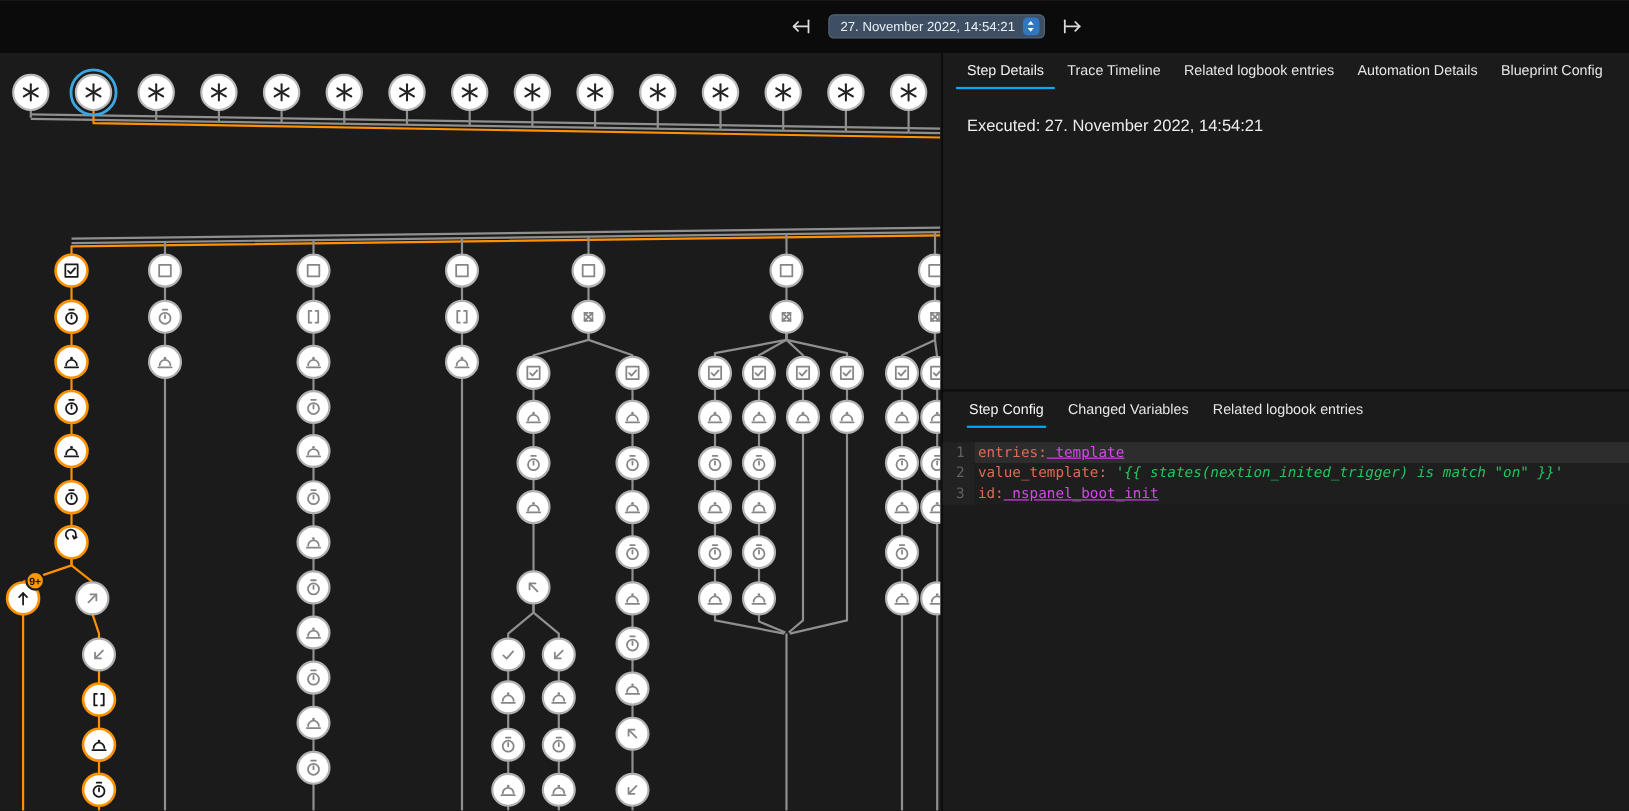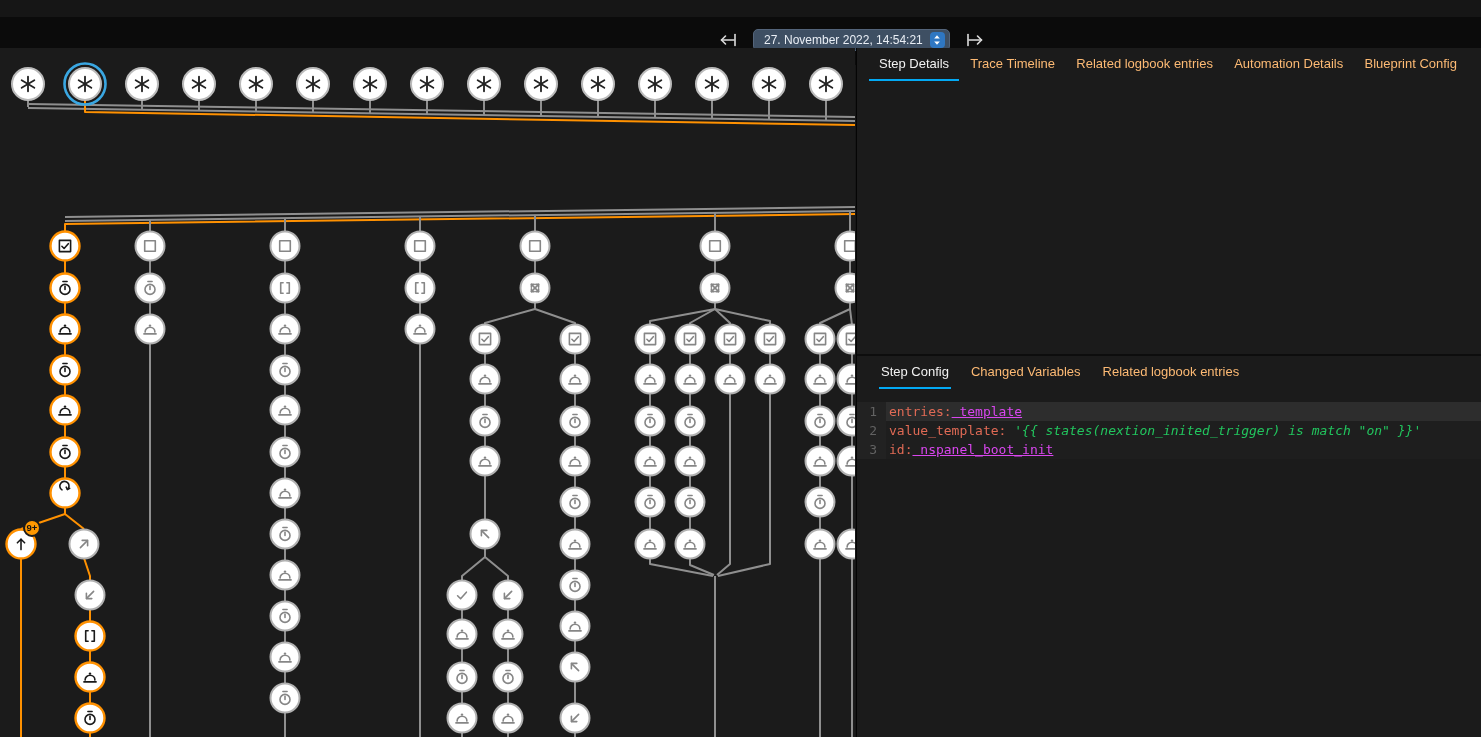--- a/index.html
+++ b/index.html
@@ -1,17 +1,17 @@
 <!DOCTYPE html>
 <html><head>
 <meta charset="utf-8">
 <style>
   html,body{margin:0;padding:0;width:1481px;height:737px;overflow:hidden;background:#161616;
     font-family:"Liberation Sans",sans-serif;-webkit-font-smoothing:antialiased;}
-  .topbar{position:absolute;top:17px;left:0;width:1481px;height:48px;background:#0b0b0b;}
+  .topbar{position:absolute;top:1px;left:0;width:1481px;height:48px;background:#0b0b0b;}
   .trav{position:absolute;left:716px;top:11px;display:flex;align-items:center;gap:13px;}
   .navbtn{background:none;border:none;padding:0;width:24px;height:24px;color:#dcdcdc;cursor:pointer;display:flex;align-items:center;justify-content:center;}
   .pill{display:flex;align-items:center;gap:7px;background:#3e4f63;border:1px solid #53647a;border-radius:5px;
     padding:2px 4px 2px 10px;cursor:pointer;}
   .pill-text{font-size:12px;color:#e9eef5;white-space:nowrap;}
   .stepper{width:15px;height:16px;background:#2f77c2;border-radius:4px;display:flex;align-items:center;justify-content:center;}
   .graph{position:absolute;top:48px;left:0;width:855px;height:689px;background:#1b1b1b;overflow:hidden;}
   .graph svg{position:absolute;top:0;left:0;}
   .graph polyline{fill:none;stroke-width:2;stroke-linejoin:round;}
   .eg{stroke:#8f8f8f;} .eo{stroke:#ff9101;}
@@ -24,21 +24,21 @@
   .nd{color:#868686;} .na{color:#1a1a1a;} .nt{color:#232323;}
   .ps{fill:none;stroke:currentColor;stroke-width:1.6;stroke-linecap:round;stroke-linejoin:round;}
   .pf{fill:currentColor;stroke:none;}
   .badge-c{fill:#ff9800;stroke:#1b1b1b;stroke-width:2;}
   .badge-t{fill:#141414;font:bold 9.5px "Liberation Sans",sans-serif;}
   .rpanel{position:absolute;top:48px;left:856px;width:625px;height:689px;background:#1b1b1b;border-left:1px solid #050505;box-sizing:border-box;}
   .panel-top{height:306px;border-bottom:2px solid #0d0d0d;}
   .tabs{display:flex;align-items:stretch;height:33px;}
   .tabs-spread{justify-content:space-between;padding:0 14px 0 12px;}
   .tabs-left{justify-content:flex-start;gap:18px;padding-left:22px;}
-  .tab{background:none;border:none;border-bottom:2px solid transparent;color:#fdba74;font-size:13px;
+  .tab{background:none;border:none;border-bottom:2px solid transparent;color:#e5e5e5;font-size:13px;
     font-family:"Liberation Sans",sans-serif;padding:0 10px;cursor:pointer;white-space:nowrap;}
   .tabs-left .tab{padding:0 2px;}
   .tab.active{color:#f2f2f2;border-bottom-color:#03a9f4;}
   .executed{padding:25px 22px;font-size:15px;color:#ececec;}
   .code{margin-top:13px;font-family:"DejaVu Sans Mono",monospace;font-size:13px;line-height:19px;}
   .crow{display:flex;background:#1e1e1e;}
   .crow.act .ctext{background:#2d2d2d;}
   .gut{width:20px;padding-right:9px;text-align:right;color:#626262;flex:0 0 auto;user-select:none;background:#222222;}
   .ctext{flex:1;white-space:pre;padding-left:3px;color:#d6d6d6;}
   .tk-key{color:#e06a55;} .tk-str{color:#22c55e;font-style:italic;} .tk-p{color:#d946ef;text-decoration:underline;}
@@ -1000,20 +1000,21 @@
 
 <div class="rpanel">
   <div class="panel-top">
     <nav class="tabs tabs-spread" id="top-tabs">
         <button class="tab active">Step Details</button>
         <button class="tab">Trace Timeline</button>
         <button class="tab">Related logbook entries</button>
         <button class="tab">Automation Details</button>
         <button class="tab">Blueprint Config</button>
       </nav>
+    <div class="executed">Executed: 27. November 2022, 14:54:21</div>
   </div>
   <div class="panel-bottom">
     <nav class="tabs tabs-left" id="bottom-tabs">
         <button class="tab active">Step Config</button>
         <button class="tab">Changed Variables</button>
         <button class="tab">Related logbook entries</button>
       </nav>
     <div class="code" id="code">
         <div class="crow act">
           <span class="gut">1</span>

